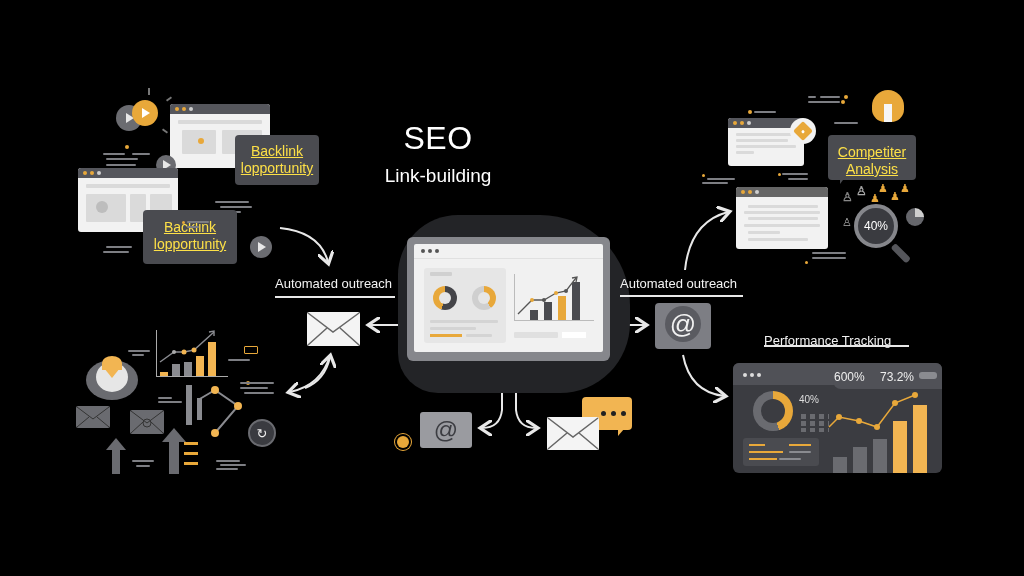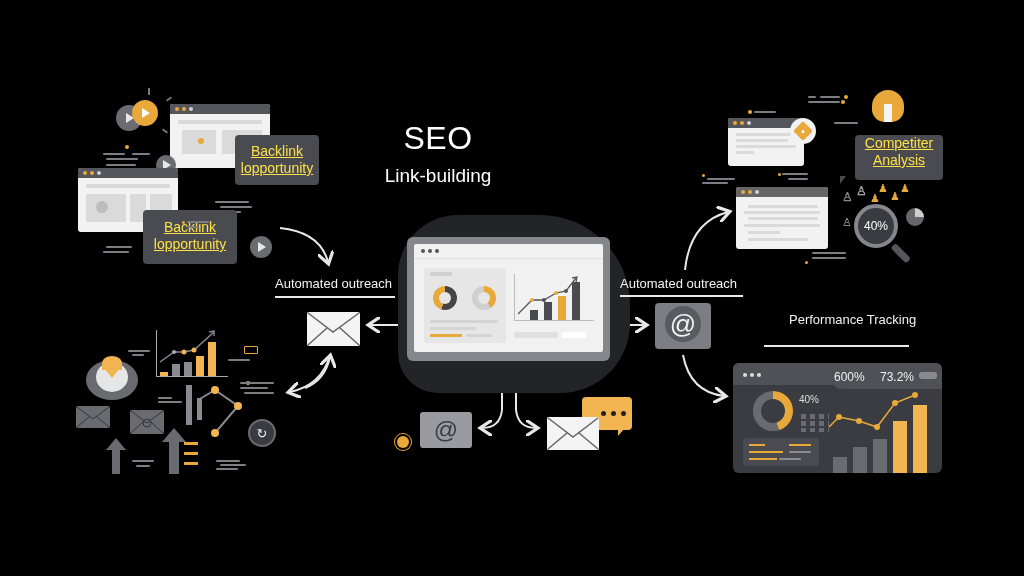--- a/index.html
+++ b/index.html
@@ -228,21 +228,21 @@
     <div class="abs ph" style="left:8px;top:21px;width:52px;height:3px;"></div>
     <div class="abs ph" style="left:8px;top:27px;width:60px;height:3px;"></div>
     <div class="abs ph" style="left:8px;top:33px;width:18px;height:3px;"></div>
   </div>
   <div class="abs" style="left:110px;top:38px;width:26px;height:26px;border-radius:50%;background:#f2f2f2;display:flex;align-items:center;justify-content:center;">
     <div style="width:14px;height:14px;background:#e8a83a;transform:rotate(45deg);border-radius:2px;display:flex;align-items:center;justify-content:center;">
         <div style="width:3px;height:3px;background:#fff;border-radius:50%;"></div>
       </div>
   </div>
 
-  <div class="abs bubble" style="left:175px;top:55px;width:88px;height:45px;padding-top:0;box-sizing:border-box;">
+  <div class="abs bubble" style="left:148px;top:55px;width:88px;height:45px;padding-top:9px;box-sizing:border-box;">
     <div>Competiter</div>
     <div>Analysis</div>
   </div>
   <div class="abs" style="left:160px;top:96px;width:0;height:0;border-top:8px solid #4a4b50;border-right:6px solid transparent;"></div>
 
   <div class="abs" style="left:22px;top:94px;width:3px;height:3px;border-radius:50%;background:#e8a83a;"></div>
   <div class="abs line" style="left:27px;top:98px;width:28px;"></div>
   <div class="abs line" style="left:22px;top:102px;width:26px;"></div>
   <div class="abs" style="left:98px;top:93px;width:3px;height:3px;border-radius:50%;background:#e8a83a;"></div>
   <div class="abs line" style="left:102px;top:93px;width:26px;"></div>
@@ -273,21 +273,21 @@
   <div class="abs" style="left:220px;top:102px;font-size:11px;color:#e8a83a;">♟</div>
   <div class="abs" style="left:162px;top:136px;font-size:11px;color:#aaa;">♙</div>
 
   <div class="abs" style="left:174px;top:124px;width:44px;height:44px;border-radius:50%;background:#3a3b40;border:4px solid #86878c;box-sizing:border-box;display:flex;align-items:center;justify-content:center;">
     <span style="font-size:12px;color:#fff;">40%</span>
   </div>
   <div class="abs" style="left:213px;top:162px;width:22px;height:7px;background:#55565b;border-radius:3px;transform:rotate(45deg);transform-origin:left center;"></div>
   <div class="abs" style="left:226px;top:128px;width:18px;height:18px;border-radius:50%;background:conic-gradient(#cfcfcf 0 25%,#66676c 25% 100%);"></div>
 </div>
 
-<div class="abs label" style="left:764px;top:312px;margin-left:25px;">Performance Tracking</div>
+<div class="abs label" style="left:764px;top:333px;">Performance Tracking</div>
 <div class="abs uline" style="left:764px;top:345px;width:145px;"></div>
 
 <div class="abs" style="left:733px;top:363px;width:209px;height:110px;background:#3b3c41;border-radius:6px;overflow:hidden;">
   <div class="abs" style="left:0;top:0;width:209px;height:22px;background:#505157;"></div>
   <div class="abs" style="left:100px;top:18px;width:109px;height:8px;background:#505157;border-radius:0 0 0 8px;"></div>
   <div class="abs" style="left:10px;top:10px;display:flex;gap:3px;">
     <span class="dot" style="background:#ddd;"></span>
       <span class="dot" style="background:#ddd;"></span>
       <span class="dot" style="background:#ddd;"></span>
   </div>

